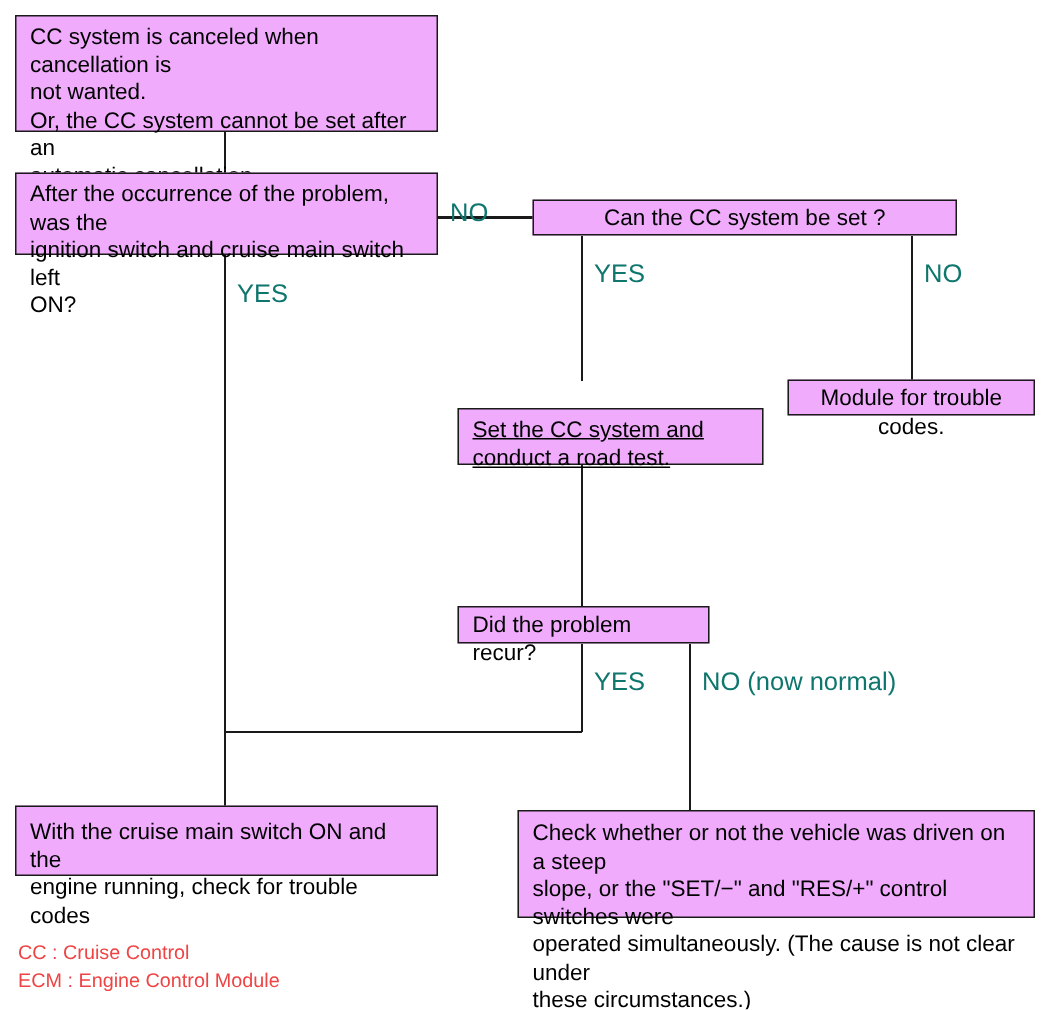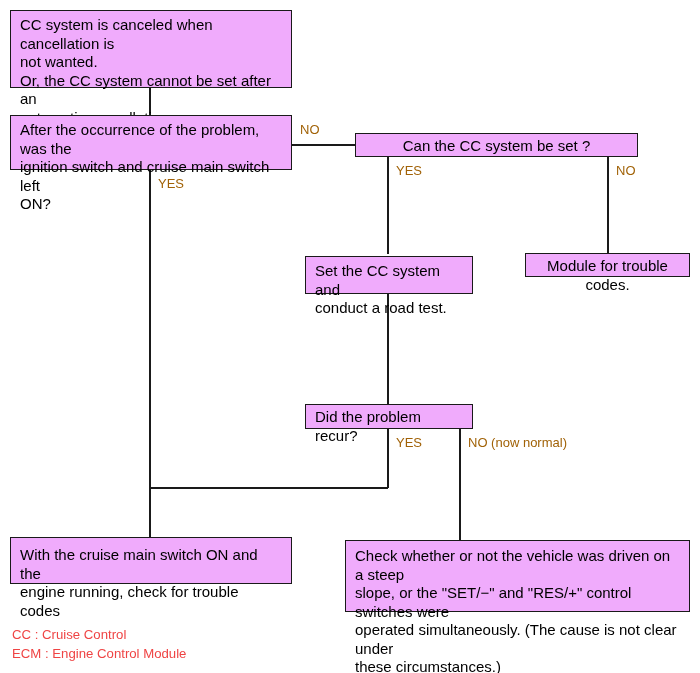--- a/index.html
+++ b/index.html
@@ -35,24 +35,25 @@
     color: #000000;
     padding: 5px 9px 6px 9px;
     white-space: pre-line;
   }
   .node.center {
     text-align: center;
     padding: 3px 9px 4px 9px;
   }
   .edge-label {
     position: absolute;
-    font-size: 13px;
+    font-size: 17px;
     line-height: 15px;
-    color: #a16207;
+    color: #0f766e;
     white-space: nowrap;
+    margin-top: 12px;
   }
   .legend {
     position: absolute;
     font-size: 13.2px;
     line-height: 19px;
     color: #ef4444;
     white-space: pre-line;
   }
 </style>
 </head>
@@ -86,21 +87,21 @@
 not wanted.
 Or, the CC system cannot be set after an
 automatic cancellation.</div>
 
   <div class="node" style="left:10px; top:115px; width:282px; height:55px;">After the occurrence of the problem, was the
 ignition switch and cruise main switch left
 ON?</div>
 
   <div class="node center" style="left:355px; top:133px; width:283px; height:24px;">Can the CC system be set ?</div>
 
-  <div class="node" style="left:305px; top:256px; width:168px; height:38px;">Set the CC system and
+  <div class="node" style="left:305px; top:272px; width:204px; height:38px;text-decoration:underline;">Set the CC system and
 conduct a road test.</div>
 
   <div class="node center" style="left:525px; top:253px; width:165px; height:24px;">Module for trouble codes.</div>
 
   <div class="node" style="left:305px; top:404px; width:168px; height:25px; padding-top:3px; padding-bottom:3px;">Did the problem recur?</div>
 
   <div class="node" style="left:10px; top:537px; width:282px; height:47px; padding-top:8px;">With the cruise main switch ON and the
 engine running, check for trouble codes</div>
 
   <div class="node" style="left:345px; top:540px; width:345px; height:72px; padding-top:6px;">Check whether or not the vehicle was driven on a steep

